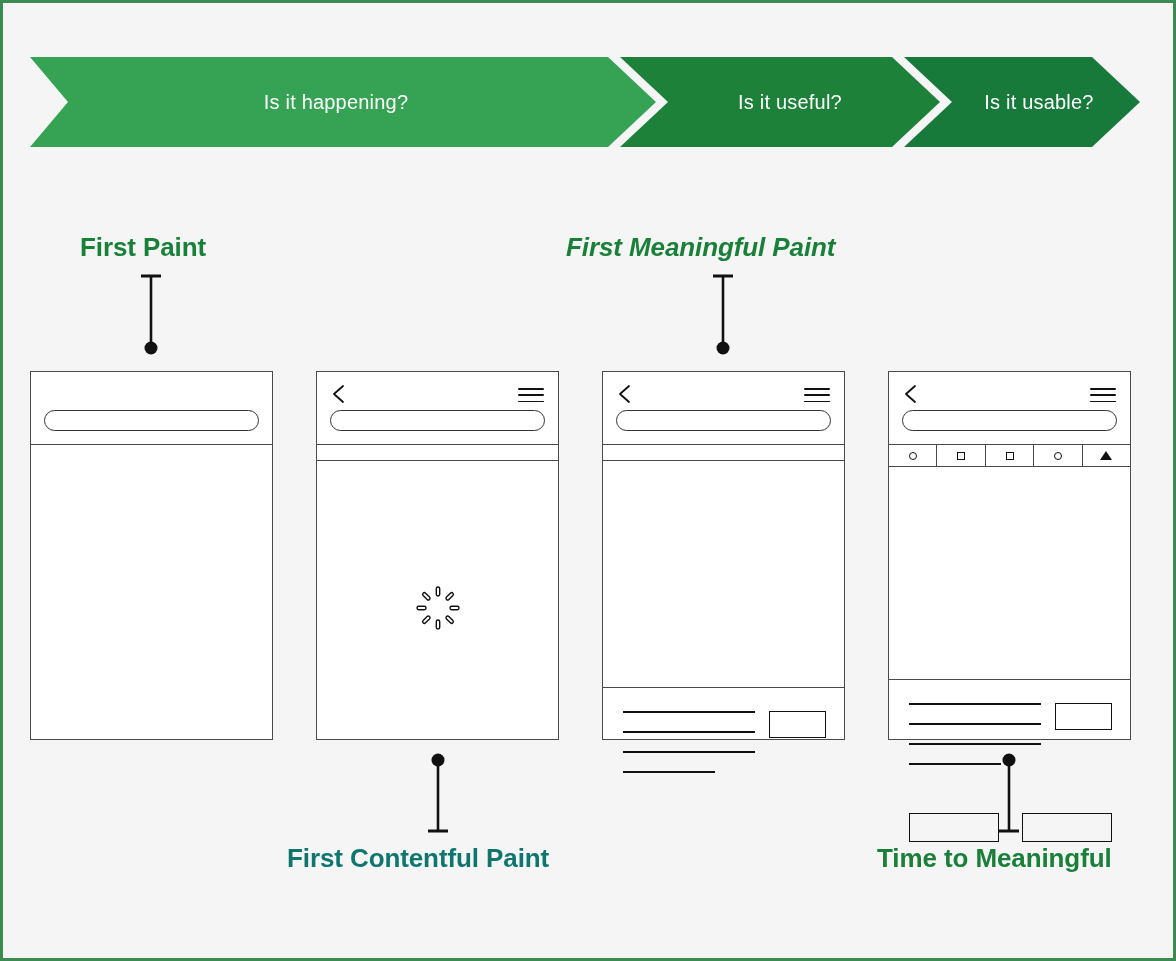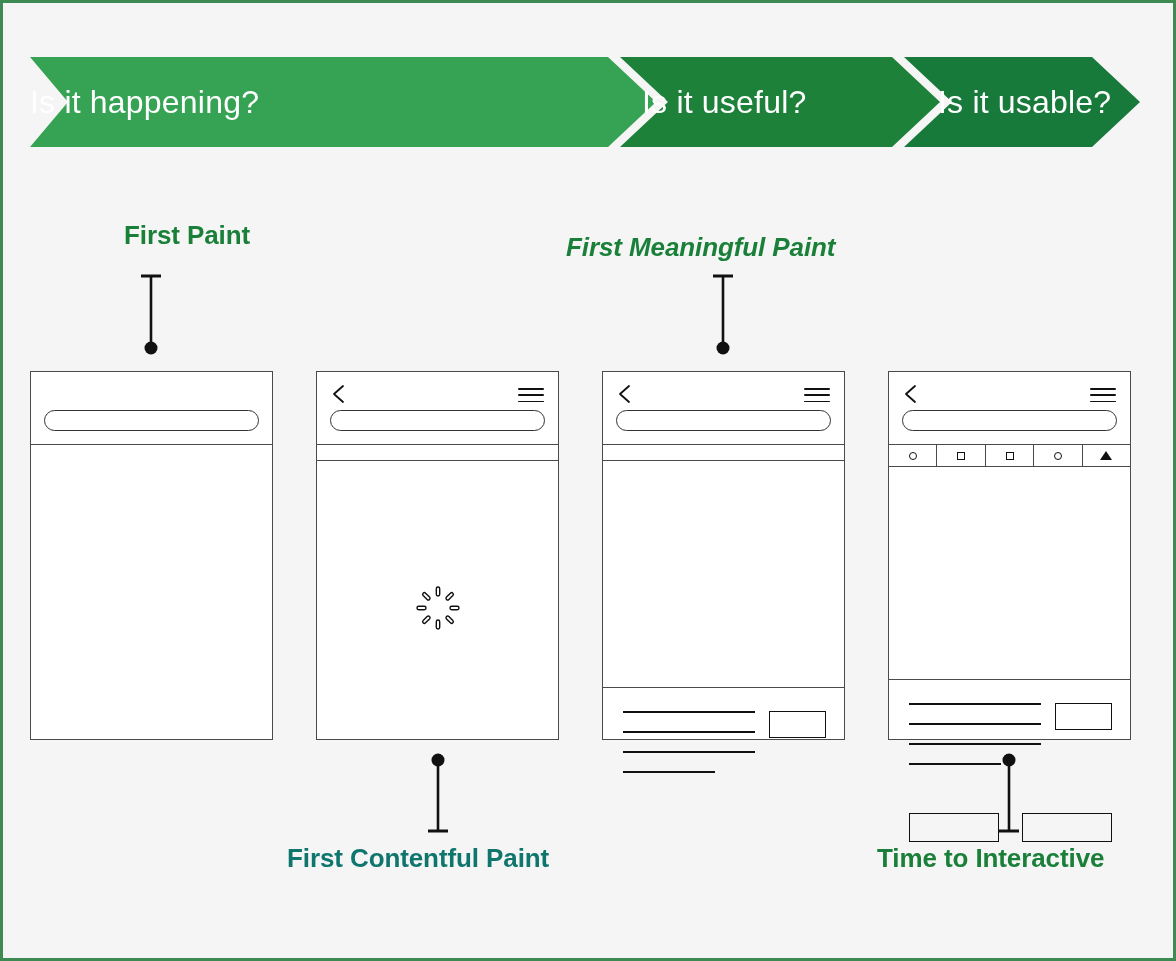--- a/index.html
+++ b/index.html
@@ -31,42 +31,42 @@
     position: absolute;
     left: 30px;
     top: 57px;
     width: 1110px;
     height: 90px;
   }
   .banner svg { display: block; }
   .banner-label {
     position: absolute;
     color: #ffffff;
-    font-size: 32px;
+    font-size: 20px;
     font-weight: 400;
     letter-spacing: 0.2px;
     white-space: nowrap;
     top: 50%;
     transform: translateY(-50%);
-    text-align: left;
+    text-align: center;
   }
   .bl-0 { left: 0px;   width: 612px; }
   .bl-1 { left: 612px; width: 296px; }
   .bl-2 { left: 908px; width: 202px; }
 
   
   .metric-label {
     position: absolute;
     color: #1a8039;
     font-size: 26px;
     font-weight: bold;
     white-space: nowrap;
     letter-spacing: -0.1px;
   }
-  .ml-fp  { left: 80px;  top: 220px; margin-left: 44px; }
+  .ml-fp  { left: 80px;  top: 232px; }
   .ml-fmp { left: 566px; top: 232px; font-style: italic; }
   .ml-fcp { left: 287px; top: 843px; }
   .ml-tti { left: 877px; top: 843px; }
 
   
   .pointer {
     position: absolute;
     width: 22px;
   }
   .pointer svg { display: block; overflow: visible; }
@@ -260,21 +260,21 @@
     <path d="M874,0 L1062,0 L1110,45 L1062,90 L874,90 L922,45 Z" fill="#17793a"></path>
   </svg>
   <div class="banner-label bl-0">Is it happening?</div>
   <div class="banner-label bl-2">Is it usable?</div>
   <div class="banner-label bl-1">Is it useful?</div>
 </div>
 
 <div class="metric-label ml-fp" style="color: rgb(26, 128, 57);">First Paint</div>
 <div class="metric-label ml-fmp" style="color: rgb(26, 128, 57);">First Meaningful Paint</div>
 <div class="metric-label ml-fcp" style="color: #0f766e;">First Contentful Paint</div>
-<div class="metric-label ml-tti" style="color: rgb(26, 128, 57);">Time to Interactive</div>
+<div class="metric-label ml-tti" style="color: rgb(26, 128, 57);">Time to Meaningful</div>
 
 <div class="pointer ptr-fp">
   <svg width="22" height="80" viewBox="0 0 22 80">
     <line x1="1" y1="2" x2="21" y2="2" stroke="#111" stroke-width="3"></line>
     <line x1="11" y1="2" x2="11" y2="72" stroke="#111" stroke-width="2.6"></line>
     <circle cx="11" cy="74" r="6.5" fill="#111"></circle>
   </svg>
 </div>
 <div class="pointer ptr-fmp">
   <svg width="22" height="80" viewBox="0 0 22 80">

